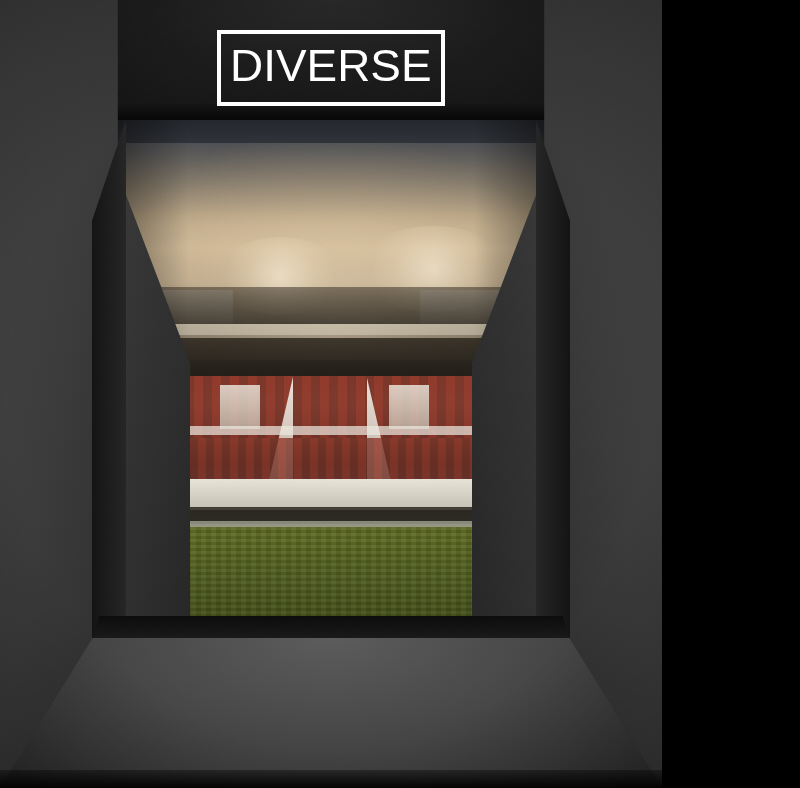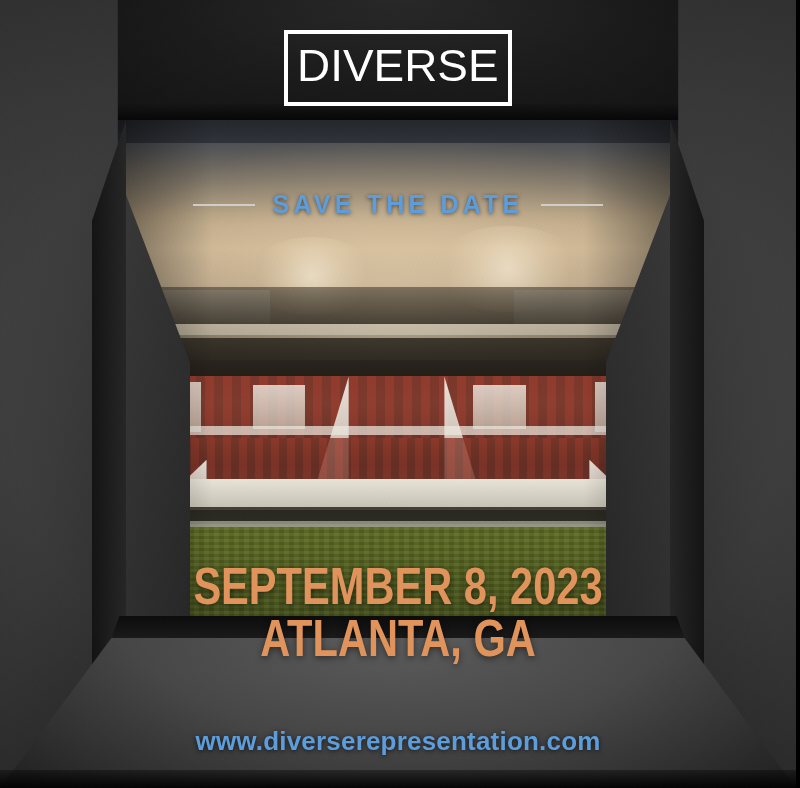--- a/index.html
+++ b/index.html
@@ -1,20 +1,20 @@
 <!DOCTYPE html>
 <html><head>
 <meta charset="utf-8">
 <style>
   html,body{margin:0;padding:0;background:#000;}
   body{font-family:"Liberation Sans", sans-serif;}
 
   #poster{
     position:relative;
-    width:796px;height:788px;
+    width:662px;height:788px;
     overflow:hidden;
     background:#1b1b1b;
     -webkit-font-smoothing:antialiased;
   }
 
   
   .bg{position:absolute;inset:0;overflow:hidden;}
 
   
   .view{
@@ -311,28 +311,18 @@
     <div class="grain"></div>
     <div class="vignette"></div>
   </div>
 
   <div class="content">
 
     <div class="logo">
       <span class="logo-word">DIVERSE</span>
     </div>
 
-    <div class="std">
-      <span class="std-rule"></span>
-      <span class="std-text">SAVE THE DATE</span>
-      <span class="std-rule"></span>
-    </div>
-
-
-    <div class="date">
-      <span class="ln">SEPTEMBER 8, 2023</span>
-      <span class="ln">ATLANTA, GA</span>
-    </div>
-
-    <div class="url">www.diverserepresentation.com</div>
+
+
+
 
   </div>
 </div>
 
 </body></html>

